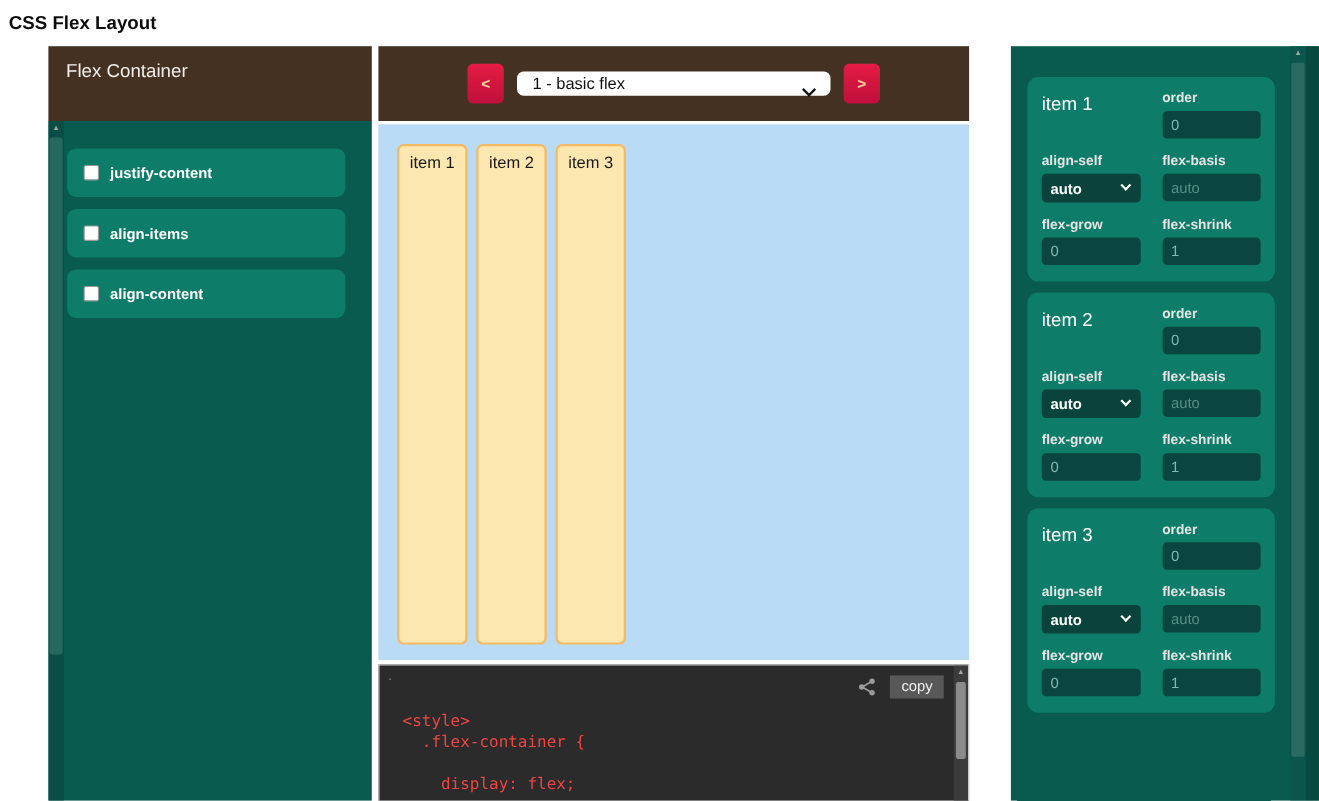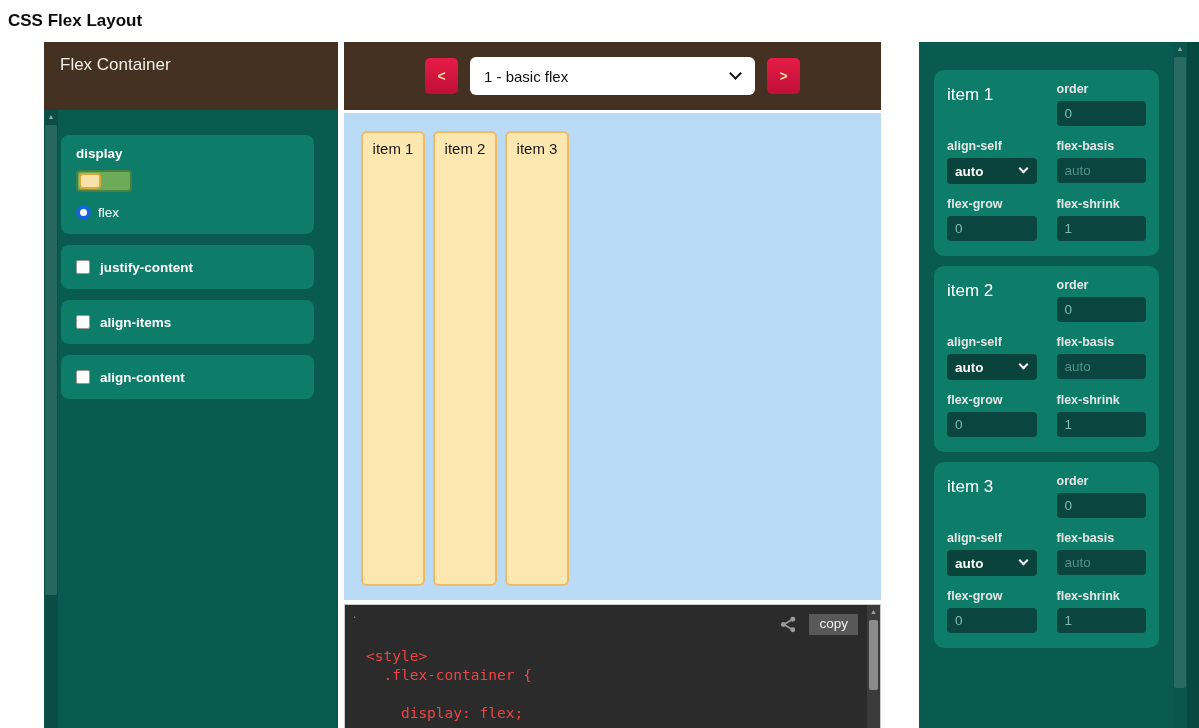--- a/index.html
+++ b/index.html
@@ -60,21 +60,21 @@
   .nav-header {
     height:68px; flex:0 0 68px; background:#453122;
     display:flex; align-items:center; justify-content:center; gap:12px;
   }
   .nav-btn {
     width:33px; height:36px; border:none; border-radius:5px;
     background:linear-gradient(180deg,#e51c43,#bf0f3b);
     color:#ffd9a0; font-size:14px; font-weight:bold; cursor:pointer;
   }
   .select-wrap { position:relative; }
-  .select-wrap.white { width:285px; height:38px; background:#ffffff; border-radius:6px; }
+  .select-wrap.white { width:285px; height:22px; background:#ffffff; border-radius:6px; }
   select {
     -webkit-appearance:none; appearance:none; width:100%; height:100%;
     border:none; background:transparent; border-radius:6px; cursor:pointer;
     font-family:"Liberation Sans", sans-serif;
   }
   .select-wrap.white select { font-size:15px; padding:0 14px; color:#111111; }
   .chev {
     position:absolute; pointer-events:none;
     border-style:solid; transform:rotate(45deg);
   }
@@ -146,30 +146,20 @@
 
 <div class="columns">
 
   <aside class="panel left-panel">
     <div class="panel-header">
       <span>Flex Container</span>
     </div>
     <div class="panel-body">
       <div class="left-scroll">
 
-        <div class="card display-card">
-          <div class="card-label">display</div>
-          <div class="toggle">
-            <span class="toggle-knob"></span>
-          </div>
-          <div class="radio-row">
-            <span class="radio"></span>
-            <span class="radio-label">flex</span>
-          </div>
-        </div>
 
         <div class="card prop-card">
           <span class="checkbox"></span>
           <span class="card-label">justify-content</span>
         </div>
         <div class="card prop-card">
           <span class="checkbox"></span>
           <span class="card-label">align-items</span>
         </div>
         <div class="card prop-card">

